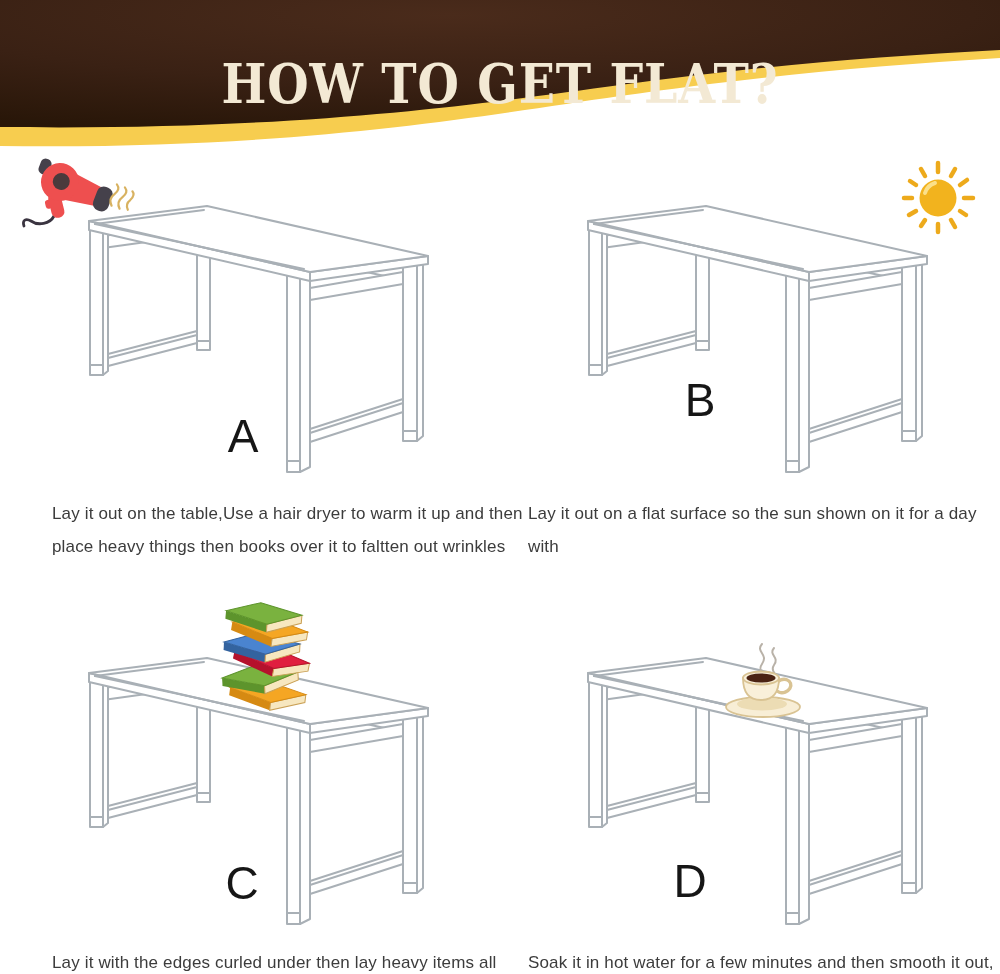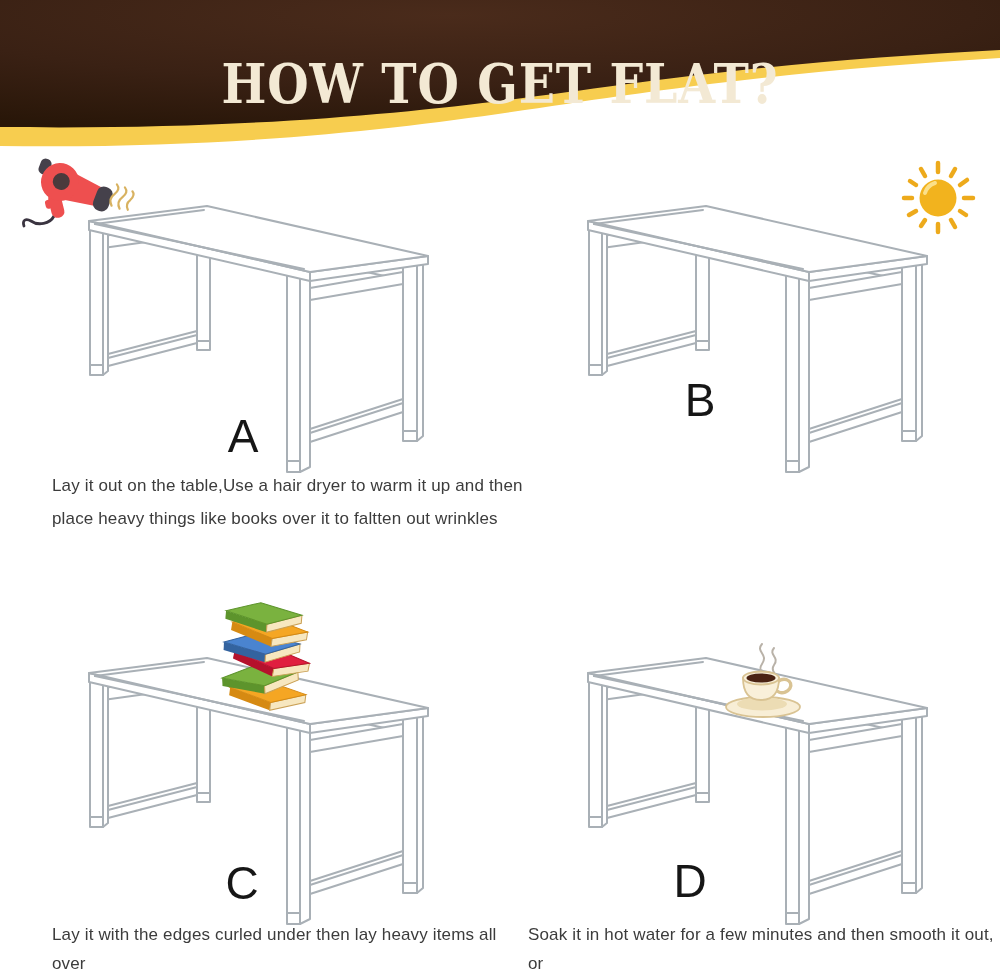--- a/index.html
+++ b/index.html
@@ -8,21 +8,21 @@
   
   .banner{position:absolute;left:0;top:0;width:1000px;height:150px;}
   .banner svg{position:absolute;left:0;top:0;}
   .page-title{position:absolute;left:0;top:16px;width:1000px;text-align:center;
     font-family:"DejaVu Serif",serif;font-size:54px;font-weight:bold;color:#f3e9d4;
     letter-spacing:1px;transform:scaleX(0.88);transform-origin:50% 50%;}
   
   .abs{position:absolute;}
   .letter{position:absolute;width:50px;text-align:center;color:#161616;
     font-family:"Liberation Sans",sans-serif;font-weight:300;font-size:46px;line-height:46px;}
-  .caption{position:absolute;color:#3c3c3c;font-size:17px;letter-spacing:0.15px;width:472px;}
+  .caption{position:absolute;color:#3c3c3c;font-size:17px;letter-spacing:0.15px;width:472px;margin-top:28px;}
   .caption .ln{line-height:32.5px;}
   .caption.tight .ln{line-height:28.5px;}
   svg{display:block;}
 </style>
 </head>
 <body>
 
 <div class="page">
 
   <svg width="0" height="0" style="position:absolute" aria-hidden="true">
@@ -97,21 +97,21 @@
       <g stroke="#d8b261" stroke-width="2.2" fill="none" stroke-linecap="round">
         <path d="M104,26 q5,4 0,10 q-5,6 0,12" transform="rotate(14 104 38)"></path>
         <path d="M112,29 q5,4 0,10 q-5,6 0,12" transform="rotate(14 112 41)"></path>
         <path d="M120,33 q4,3 0,9 q-4,5 0,10" transform="rotate(14 120 43)"></path>
       </g>
     </svg>
 
     <div class="letter" style="left:218px;top:413px">A</div>
     <div class="caption" style="left:52px;top:470px">
       <div class="ln">Lay it out on the table,Use a hair dryer to warm it up and then</div>
-      <div class="ln">place heavy things like books over it to faltten out wrinkles</div>
+      <div class="ln">place heavy things then books over it to faltten out wrinkles</div>
     </div>
   </section>
 
   <section>
     <svg class="abs" style="left:549px;top:190px" width="430" height="290">
         <use href="#tbl"></use>
       </svg>
 
     <svg class="abs" style="left:896px;top:156px" width="84" height="84" viewBox="0 0 84 84">
       <g stroke="#edaa1c" stroke-width="4.5" stroke-linecap="round">
@@ -127,20 +127,21 @@
         <line x1="16" y1="42" x2="8" y2="42"></line>
         <line x1="20" y1="29" x2="14" y2="25"></line>
         <line x1="29" y1="20" x2="25" y2="13"></line>
       </g>
       <circle cx="42" cy="42" r="18.5" fill="#f2b31e"></circle>
       <path d="M29,37 A15,15 0 0 1 39,27" fill="none" stroke="#fbe08a" stroke-width="4" stroke-linecap="round"></path>
     </svg>
 
     <div class="letter" style="left:675px;top:377px">B</div>
     <div class="caption" style="left:528px;top:470px">
+      <div class="ln">Lay it out on a flat surface so the sun shown on it for a day with</div>
     </div>
   </section>
 
   <section>
     <svg class="abs" style="left:50px;top:642px" width="430" height="290">
         <use href="#tbl"></use>
       </svg>
 
     <svg class="abs" style="left:220px;top:597px" width="92" height="120" viewBox="0 0 92 120">
 

